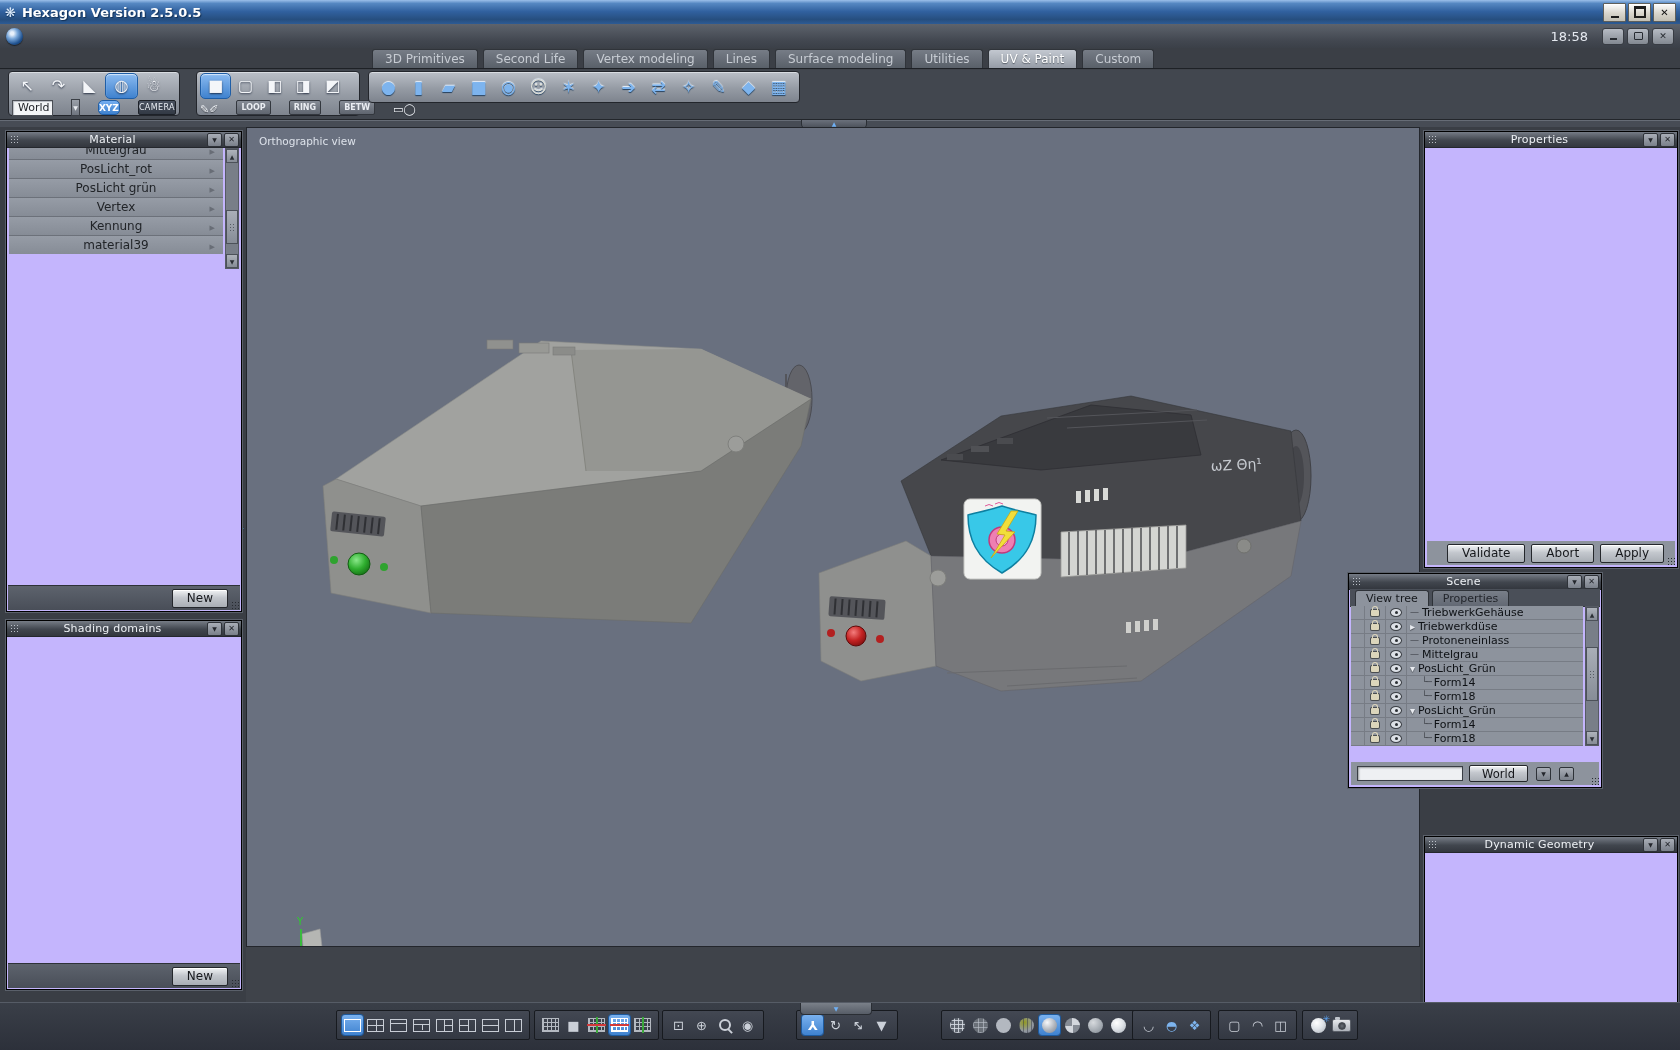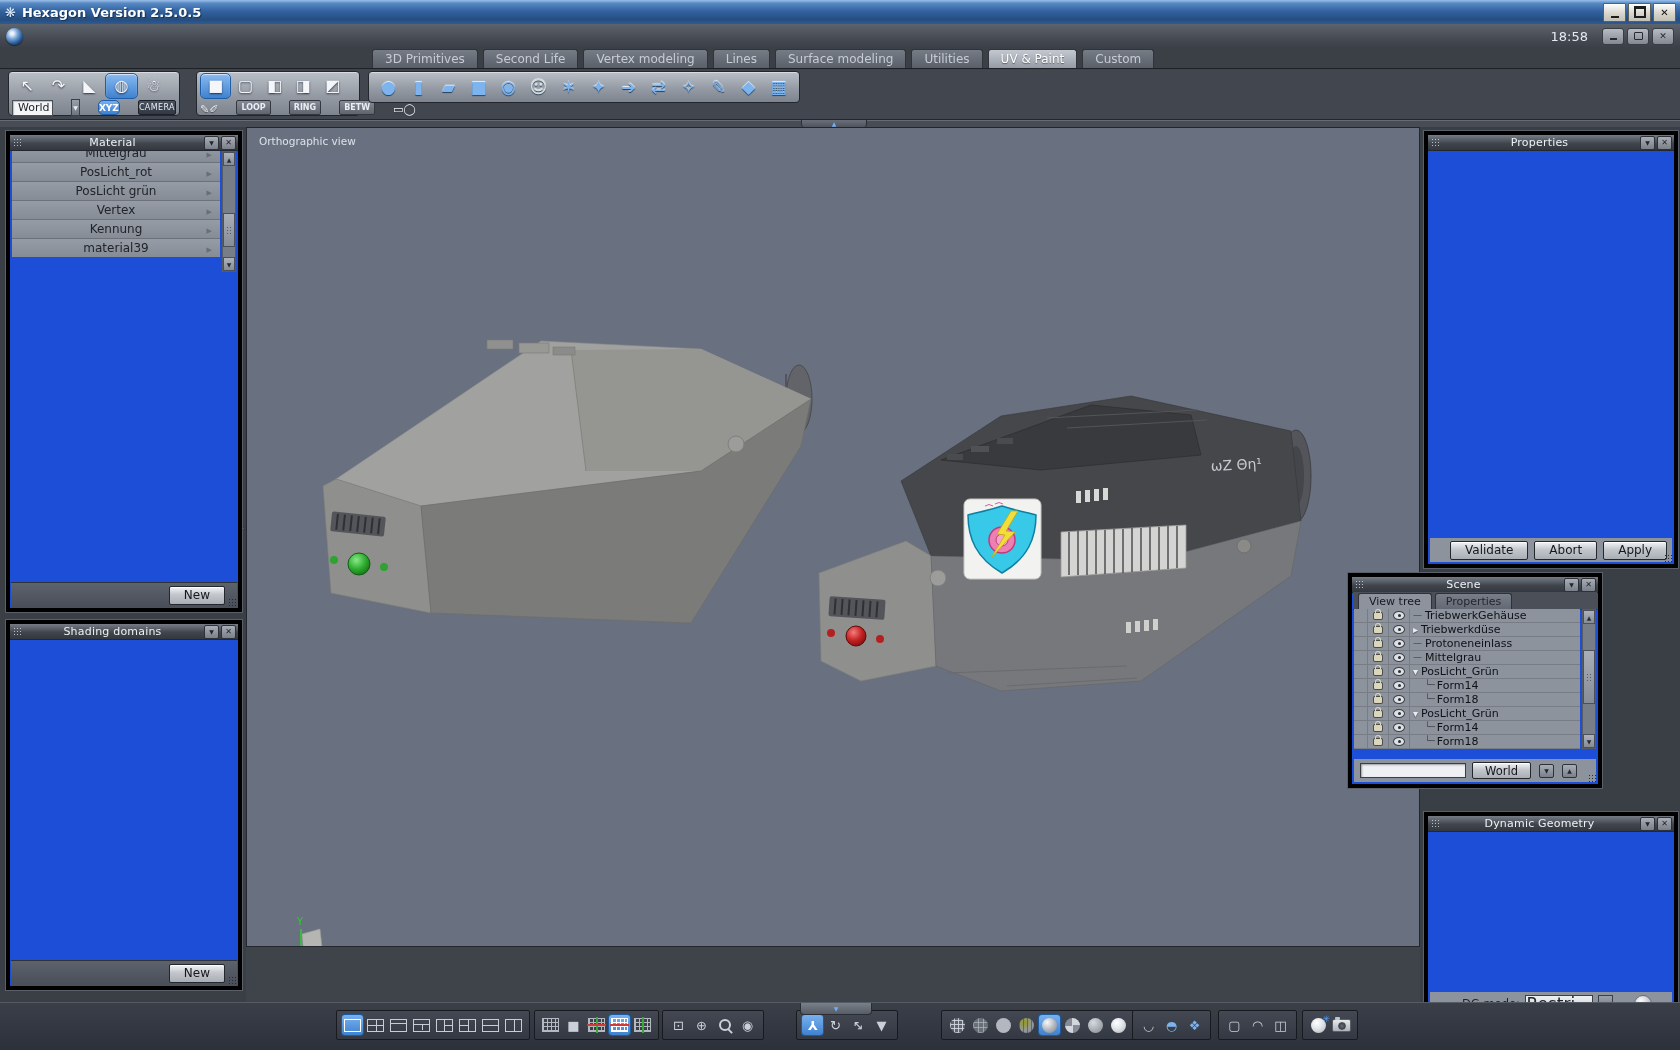--- a/index.html
+++ b/index.html
@@ -79,21 +79,21 @@
   .collapse-tab.bottom{top:1003px;left:800px;width:70px;height:11px;border-radius:0 0 4px 4px;
     background:linear-gradient(#7a8089,#575d67)}
   .collapse-tab.bottom::after{content:'▼'}
   
   .left-col-bg{position:absolute;left:0;top:127px;width:246px;height:875px;background:#3a3e45}
   .right-col-bg{position:absolute;left:1420px;top:127px;width:260px;height:875px;background:#3a3e45}
   .edge-arr{position:absolute;top:524px;font-size:9px;color:#58a3f2;text-shadow:0 0 2px #123;line-height:1}
   .edge-arr.left{left:237px}.edge-arr.left::after{content:'▶'}
   .edge-arr.right{left:1411px}.edge-arr.right::after{content:'◀'}
   
-  .panel{position:absolute;background:#1d4ed8;border:4px solid #000000;box-shadow:0 0 0 1px #5a606a;box-sizing:border-box}
+  .panel{position:absolute;background:#c4b5fd;border:1px solid #000000;box-shadow:0 0 0 1px #5a606a;box-sizing:border-box}
   .panel-header{height:15px;background:linear-gradient(180deg,#767c86,#41464e 55%,#33373e);
     display:flex;align-items:center;color:#eef1f5;font-size:11px;position:relative;border-bottom:1px solid #24272d}
   .hgrip{width:8px;height:10px;margin-left:3px;background-image:radial-gradient(circle,#cfd4db 38%,transparent 42%);
     background-size:3px 3px;opacity:.85}
   .panel-title{flex:1;text-align:center;letter-spacing:.2px}
   .hdr-btn{width:13px;height:12px;margin-right:2px;background:linear-gradient(#a8adb6,#7a808a);
     border:1px solid #2e3238;border-radius:2px;display:flex;align-items:center;justify-content:center}
   .hdr-btn.h-dd::after{content:'▼';font-size:6px;color:#23262c}
   .hdr-btn.h-close::after{content:'✕';font-size:8px;font-weight:700;color:#23262c}
   .panel-footer{position:absolute;left:1px;right:1px;bottom:1px;height:24px;
@@ -154,21 +154,21 @@
   .ico-eye::after{content:'';position:absolute;width:3px;height:3px;background:#2b2f34;border-radius:50%;top:2px;left:3.5px}
   .tree-scroll{top:32px;height:140px}
   .scene-bottom{position:absolute;left:2px;right:2px;bottom:2px;height:23px;background:#8d939d;
     display:flex;align-items:center;gap:6px;padding-left:6px}
   .inset{background:#eef0f3;border:1px solid #3a3e45;box-shadow:inset 1px 1px 2px rgba(0,0,0,.35)}
   .scene-input{width:104px;height:13px}
   .mini-btn{width:13px;height:12px;background:linear-gradient(#a8adb6,#7a808a);border:1px solid #2e3238;
     border-radius:2px;display:flex;align-items:center;justify-content:center;margin-left:2px}
   .mini-btn.m-down::after{content:'▼';font-size:6px;color:#23262c}
   .mini-btn.m-up::after{content:'▲';font-size:6px;color:#23262c}
-  .p-dg{left:1424px;top:812px;width:254px;height:209px}
+  .p-dg{left:1424px;top:836px;width:254px;height:209px}
   .dg-footer{position:absolute;left:2px;right:2px;bottom:2px;height:23px;background:#8d939d;
     display:flex;align-items:center;padding-left:32px;gap:5px;font-size:11.5px;color:#1d2026}
   .dg-select{width:66px;height:15px;background:linear-gradient(#eef1f4,#c5c9cf);border:1px solid #3c4046;
     font-size:17px;display:flex;align-items:center;justify-content:center;color:#23262b}
   .dg-ball{width:16px;height:16px;border-radius:50%;margin-left:16px;
     background:radial-gradient(circle at 35% 30%,#fdfdfd,#c6cad0 55%,#8f959e);border:1px solid #686e77}
   
   .viewport{position:absolute;left:246px;top:127px;width:1174px;height:820px;background:#69707f;
     border:1px solid #23262c;box-sizing:border-box}
   .viewport svg{position:absolute;left:0;top:0}

